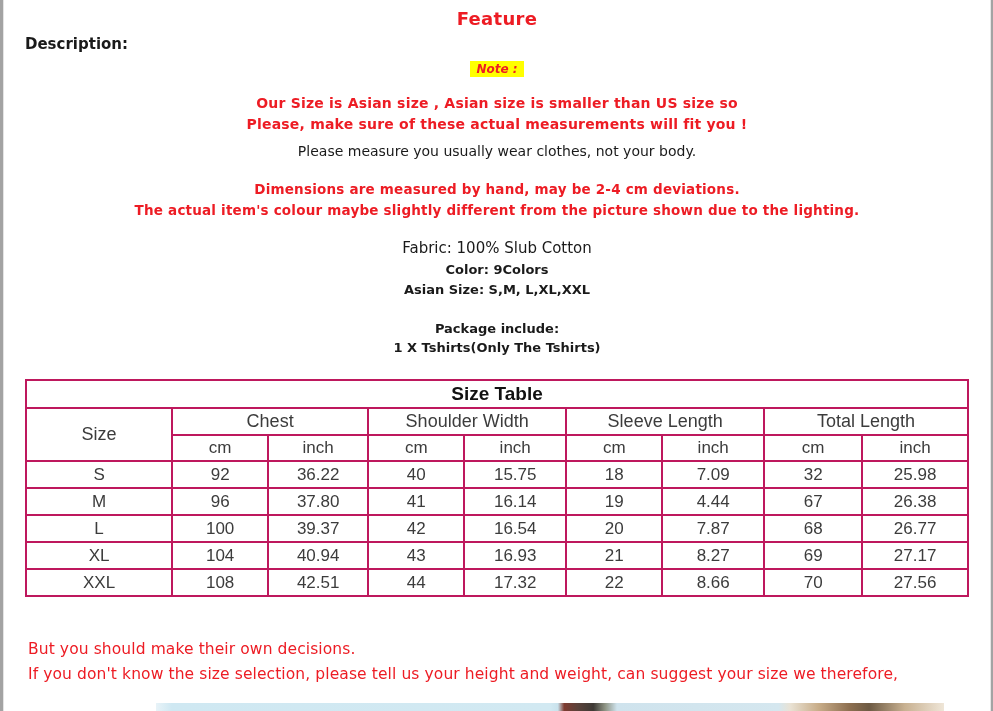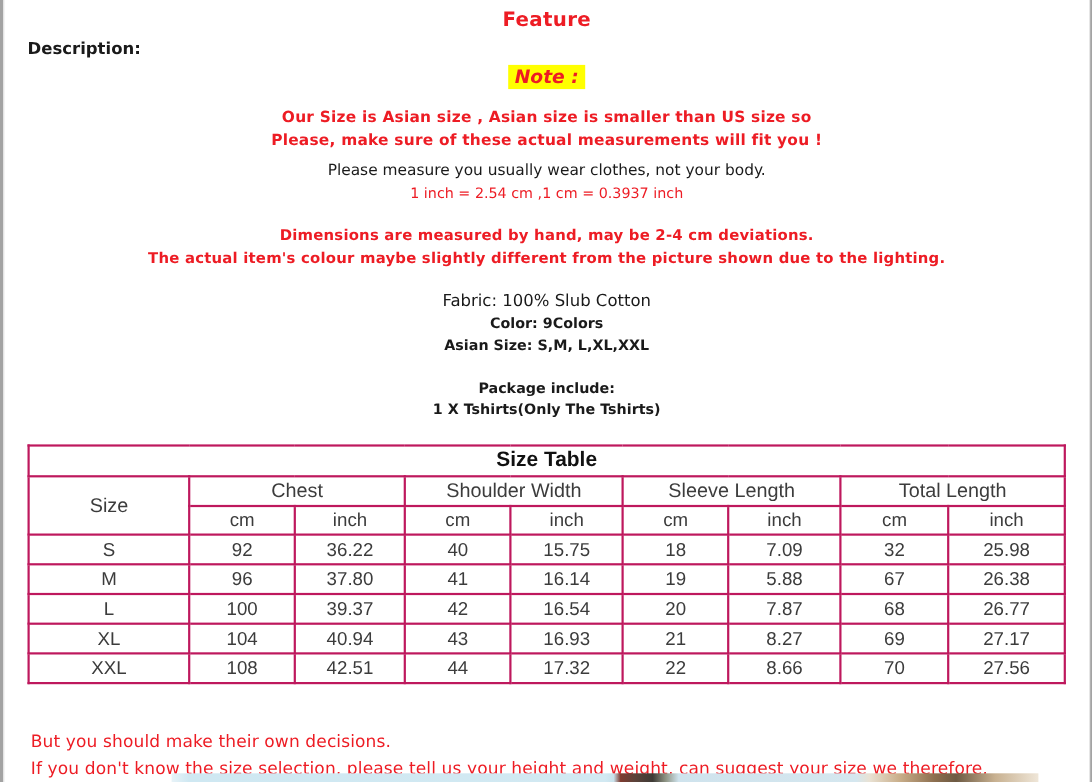--- a/index.html
+++ b/index.html
@@ -17,21 +17,21 @@
 
   .c-red   { color: var(--red, #ed1c24); }
   .c-black { color: #1a1a1a; }
   .center  { text-align: center; }
 
   .feature-title { margin-top: 8px; font-size: 18px; font-weight: bold; letter-spacing: .3px; }
   .description-label { margin-top: 6px; margin-left: 21px; font-size: 15px; font-weight: bold; }
   .note-row { margin-top: 6px; }
   .note-badge {
     display: inline-block; background: var(--highlight, #ffff00);
-    font-size: 17px; font-style: italic; font-weight: bold; padding: 1px 6px;
+    font-size: 12px; font-style: italic; font-weight: bold; padding: 1px 6px;
   }
 
   .intro-block { margin-top: 16px; font-size: 14px; font-weight: bold; line-height: 21px; letter-spacing: .2px; }
   .measure-line { margin-top: 6px; font-size: 14px; line-height: 20px; }
   .conversion-line { margin-top: 2px; font-size: 13px; line-height: 19px; }
   .deviation-block { margin-top: 18px; font-size: 13.5px; font-weight: bold; line-height: 21px; letter-spacing: .2px; }
 
   .fabric-line { margin-top: 16px; font-size: 15px; font-weight: normal; line-height: 22px; }
   .colorsize-line { margin-top: 2px; font-size: 13px; font-weight: bold; line-height: 18px; }
   .package-block { margin-top: 20px; font-size: 13px; font-weight: bold; line-height: 19px; }
@@ -84,21 +84,20 @@
       <span class="note-badge c-red comic">Note :</span>
     </div>
 
     <div class="intro-block center c-red comic">
       <div>Our Size is Asian size , Asian size is smaller than US size so</div>
       <div>Please, make sure of these actual measurements will fit you !</div>
     </div>
 
     <div class="measure-line center c-black comic">Please measure you usually wear clothes, not your body.</div>
 
-    <div class="conversion-line center c-red comic">1 inch = 2.54 cm ,1 cm = 0.3937 inch</div>
 
     <div class="deviation-block center c-red comic">
       <div>Dimensions are measured by hand, may be 2-4 cm deviations.</div>
       <div>The actual item's colour maybe slightly different from the picture shown due to the lighting.</div>
     </div>
 
     <div class="fabric-line center c-black comic">Fabric: 100% Slub Cotton</div>
     <div class="colorsize-line center c-black comic">Color: 9Colors</div>
     <div class="colorsize-line center c-black comic">Asian Size: S,M, L,XL,XXL</div>
 
@@ -153,21 +152,21 @@
           <td>32</td>
           <td>25.98</td>
         </tr>
         <tr>
           <td>M</td>
           <td>96</td>
           <td>37.80</td>
           <td>41</td>
           <td>16.14</td>
           <td>19</td>
-          <td>5.88</td>
+          <td>4.44</td>
           <td>67</td>
           <td>26.38</td>
         </tr>
         <tr>
           <td>L</td>
           <td>100</td>
           <td>39.37</td>
           <td>42</td>
           <td>16.54</td>
           <td>20</td>

